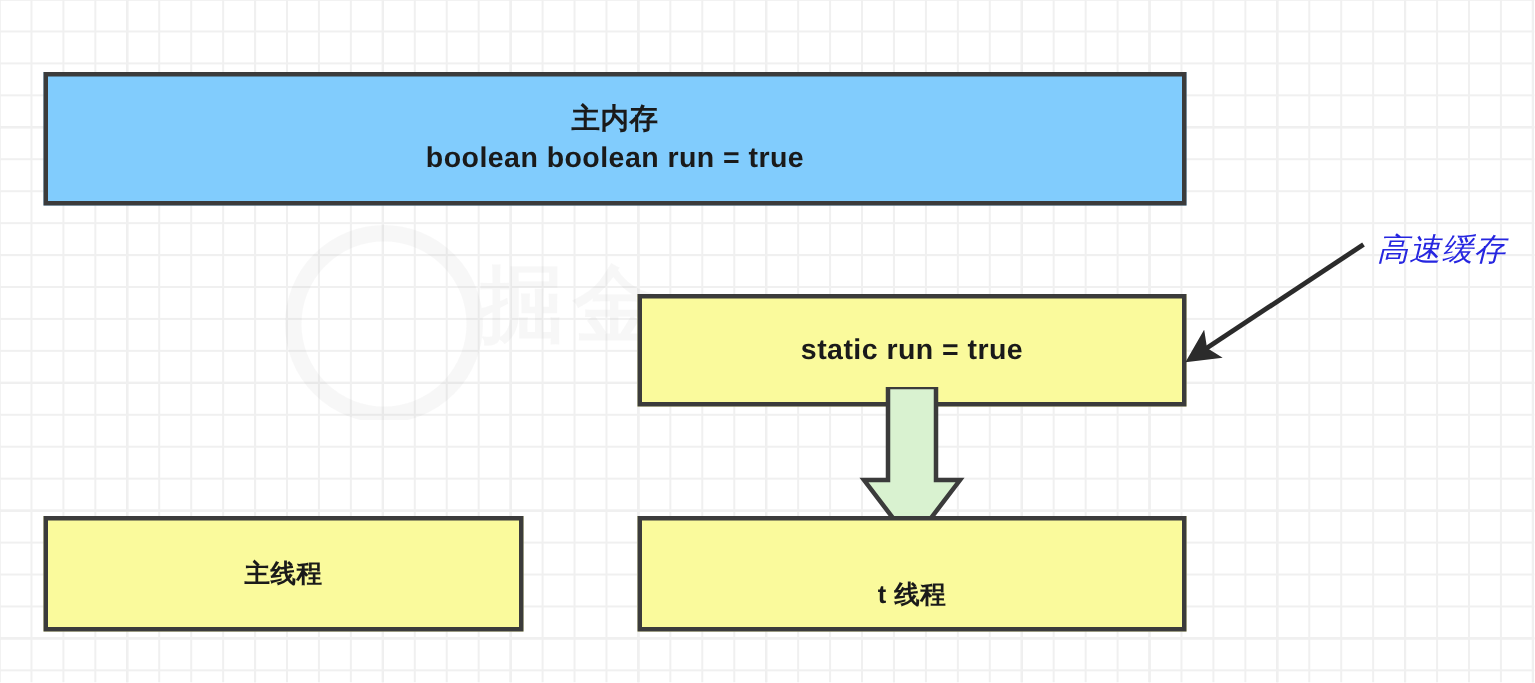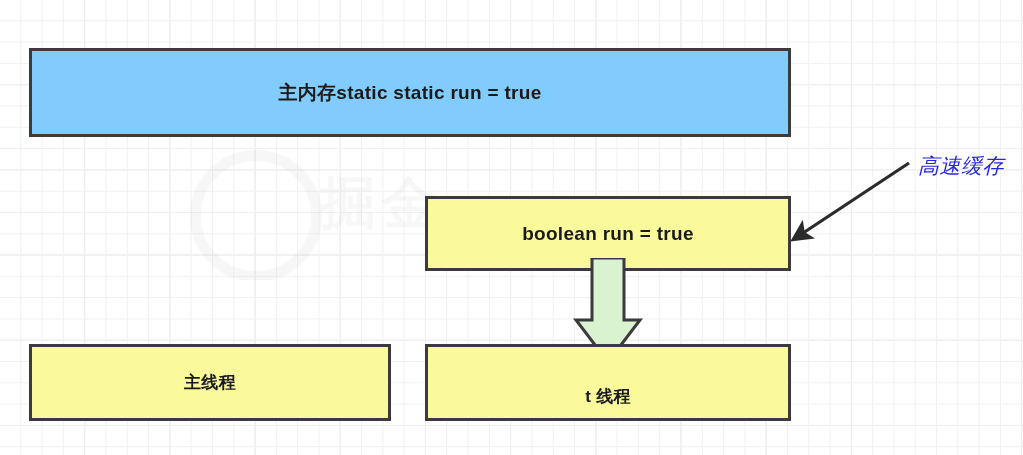--- a/index.html
+++ b/index.html
@@ -25,21 +25,21 @@
       85.2px 85.2px;
     background-position: -1px -1px, -1px -1px, -1px -1px, -1px -1px;
     font-family: "Liberation Sans", "DejaVu Sans", sans-serif;
   }
 
   .box {
     position: absolute;
     box-sizing: border-box;
     border: 3px solid #3b3b3b;
     display: flex;
-    flex-direction: row;
+    flex-direction: column;
     align-items: center;
     justify-content: center;
     text-align: center;
     color: #1a1a1a;
     font-weight: bold;
     letter-spacing: 0.3px;
   }
 
   .box-main-memory {
     left: 29px;
@@ -58,21 +58,21 @@
     top: 196px;
     width: 366px;
     height: 75px;
     background: #fafa9c;
     font-size: 19px;
   }
 
   .box-main-thread {
     left: 29px;
     top: 344px;
-    width: 362px;
+    width: 320px;
     height: 77px;
     background: #fafa9c;
     font-size: 17px;
   }
 
   .box-t-thread {
     left: 425px;
     top: 344px;
     width: 366px;
     height: 77px;
@@ -159,25 +159,25 @@
 
 <div id="canvas">
 
   <div class="wm-center">
     <div class="wm-ring"></div>
     <div class="wm-text">掘金</div>
   </div>
 
   <div class="box box-main-memory">
     <div class="line1">主内存</div>
-    <div class="line2">static static run = true</div>
+    <div class="line2">boolean boolean run = true</div>
   </div>
 
   <div class="box box-cache">
-    <div>boolean run = true</div>
+    <div>static run = true</div>
   </div>
 
   <div class="green-arrow">
     <svg width="96" height="108" viewBox="0 0 96 108">
       <polygon points="32,0 64,0 64,62 80,62 48,104 16,62 32,62" fill="#d9f2d0" stroke="#3b3b3b" stroke-width="3" stroke-linejoin="miter"></polygon>
     </svg>
   </div>
 
   <div class="box box-main-thread">
     <div>主线程</div>

